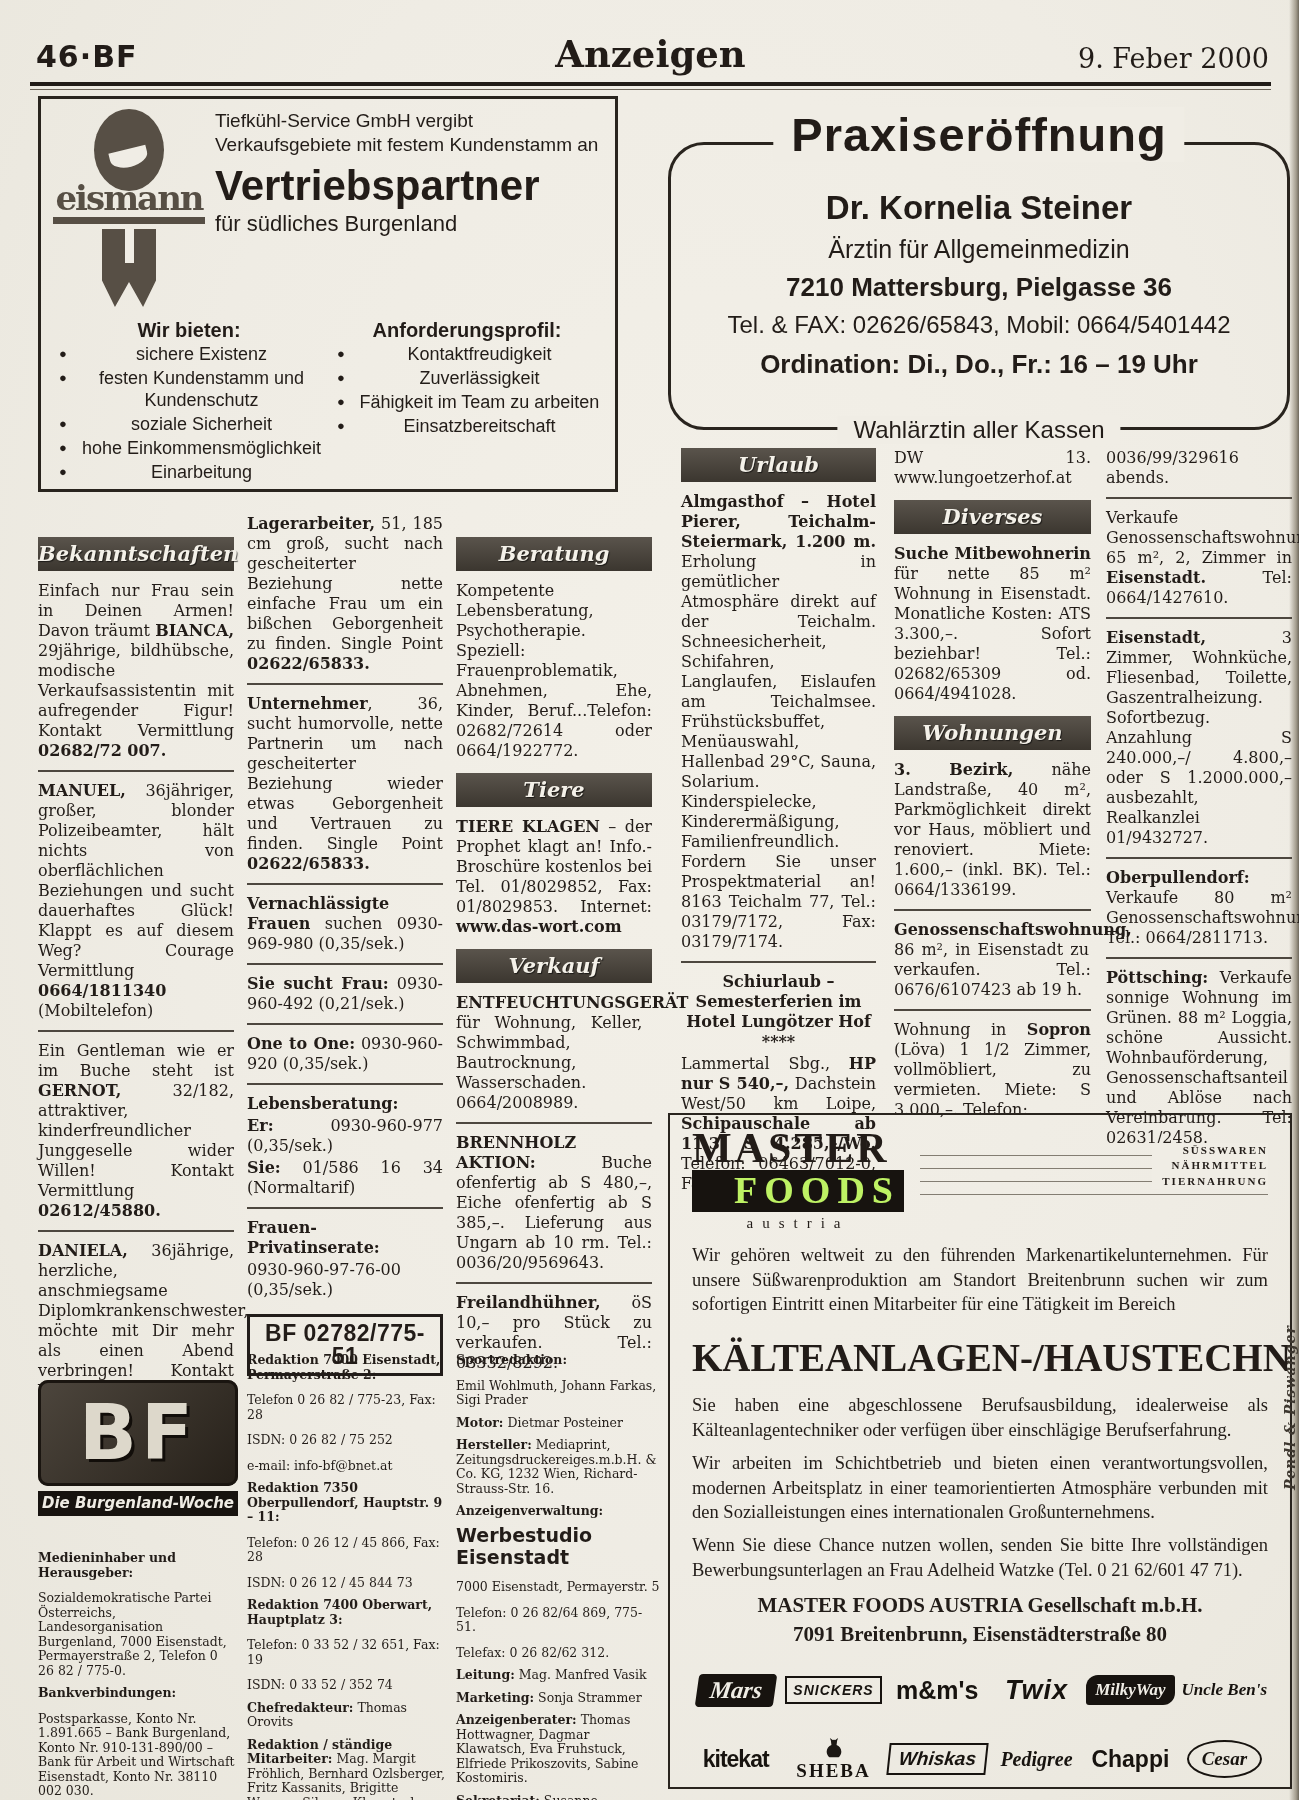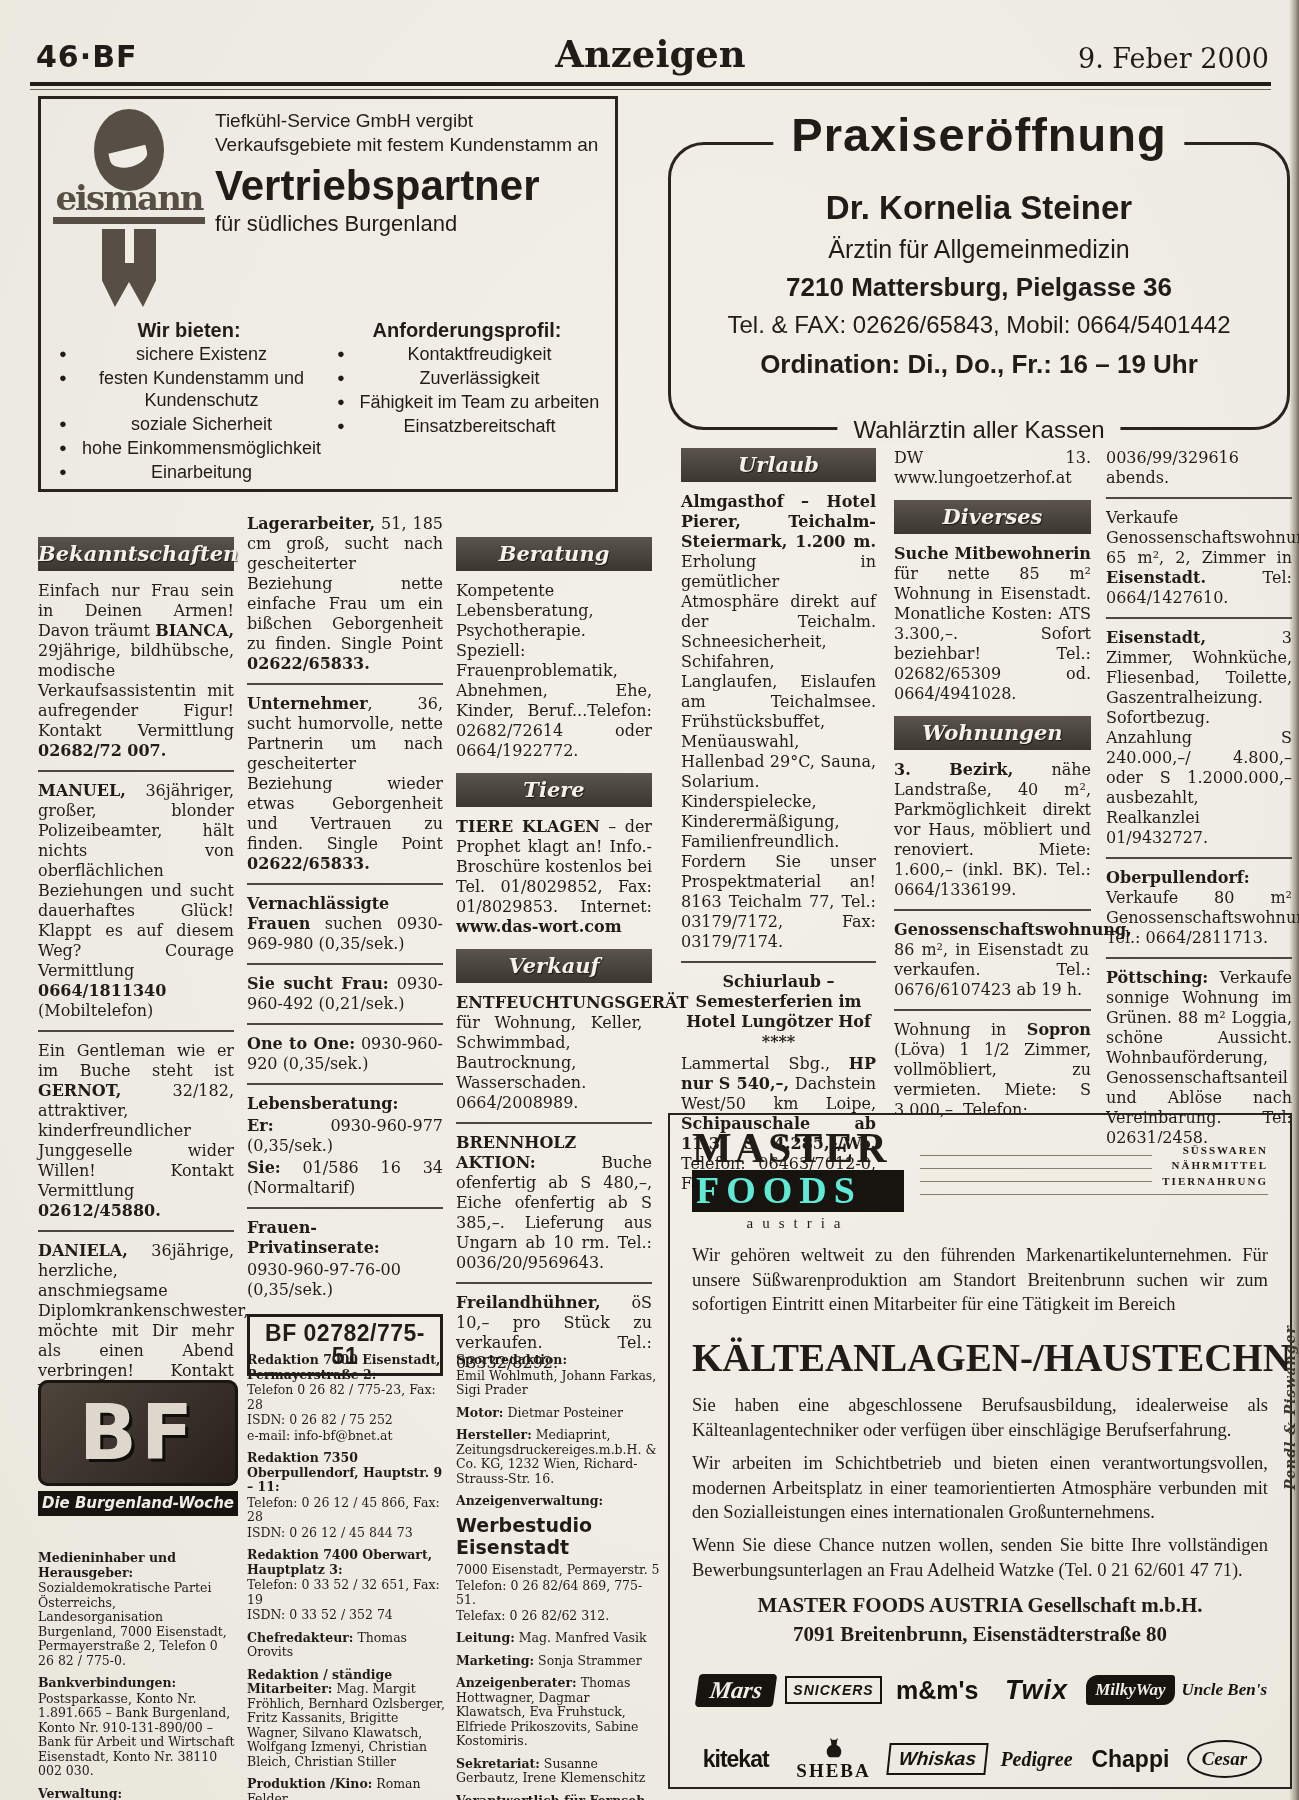--- a/index.html
+++ b/index.html
@@ -82,35 +82,35 @@
 
   
   .imp-logo{position:absolute;left:38px;top:1380px;width:200px;}
   .bf-logo{width:200px;height:106px;border-radius:10px;display:flex;align-items:center;justify-content:center;
     background:linear-gradient(135deg,#4d463d,#262019);box-shadow:inset 0 0 0 3px #1a1510;}
   .bf-logo span{font:800 76px/1 "DejaVu Sans",sans-serif;color:#ddd8cb;letter-spacing:4px;
     text-shadow:3px 3px 0 #120e0a;}
   .bf-tag{width:200px;background:#17130f;color:#efece4;font:italic 700 15px/25px "DejaVu Sans",sans-serif;
     text-align:center;margin-top:5px;}
   .imp .ad{font-size:12.5px;line-height:1.16;text-align:left;margin:1px 0;}
-  .imp .ad + .ad{border-top:none;margin-top:1px;padding-top:0;}
+  .imp .ad + .ad{border-top:none;margin-top:11px;padding-top:0;}
   .imp .ad.mt{margin-top:8px;}
   .imp .ad.big{font:700 19px/1.2 "DejaVu Sans",sans-serif;margin:5px 0 4px;}
   .i1{left:38px;top:1550px;width:198px;}
   .i2{left:247px;top:1352px;width:202px;}
   .i3{left:456px;top:1352px;width:205px;}
 
   
   .mf{position:absolute;left:668px;top:1113px;width:624px;height:676px;border:2px solid #29241e;
     padding:14px 22px 10px;font-family:"Liberation Serif",serif;overflow:hidden;}
   .mf-top{display:flex;position:relative;margin-bottom:6px;}
   .mf-logo{width:212px;flex:none;}
   .mf-l1{font:700 42px/0.95 "Liberation Serif",serif;letter-spacing:3px;}
-  .mf-l2{background:#17130f;color:#5eead4;font:700 38px/1.05 "Liberation Serif",serif;letter-spacing:7px;
-    text-align:left;padding:1px 4px;margin-top:1px;}
+  .mf-l2{background:#17130f;color:#bef264;font:700 38px/1.05 "Liberation Serif",serif;letter-spacing:7px;
+    text-align:right;padding:1px 4px;margin-top:1px;}
   .mf-l3{font:400 15px/1.5 "Liberation Serif",serif;letter-spacing:9px;text-align:center;}
   .mf-rules{flex:1;height:64px;margin:14px 0 0 16px;
     background:repeating-linear-gradient(to bottom,transparent 0 12px,#837d72 12px 13px);}
   .mf-tags{position:absolute;right:0;top:14px;text-align:right;font:600 11px/1.4 "Liberation Serif",serif;
     letter-spacing:2px;background:var(--bg);padding-left:10px;}
   .mf-p{font-size:18.5px;line-height:1.32;text-align:justify;margin:9px 0;}
   .mf-headline{font:700 39px/1.1 "Liberation Serif",serif;text-align:center;margin:20px 0 14px;}
   .mf-company{font:700 21px/1.35 "Liberation Serif",serif;text-align:center;}
   .mf-brands{display:grid;grid-template-columns:repeat(6,1fr);gap:30px 6px;margin-top:26px;
     align-items:center;justify-items:center;}

